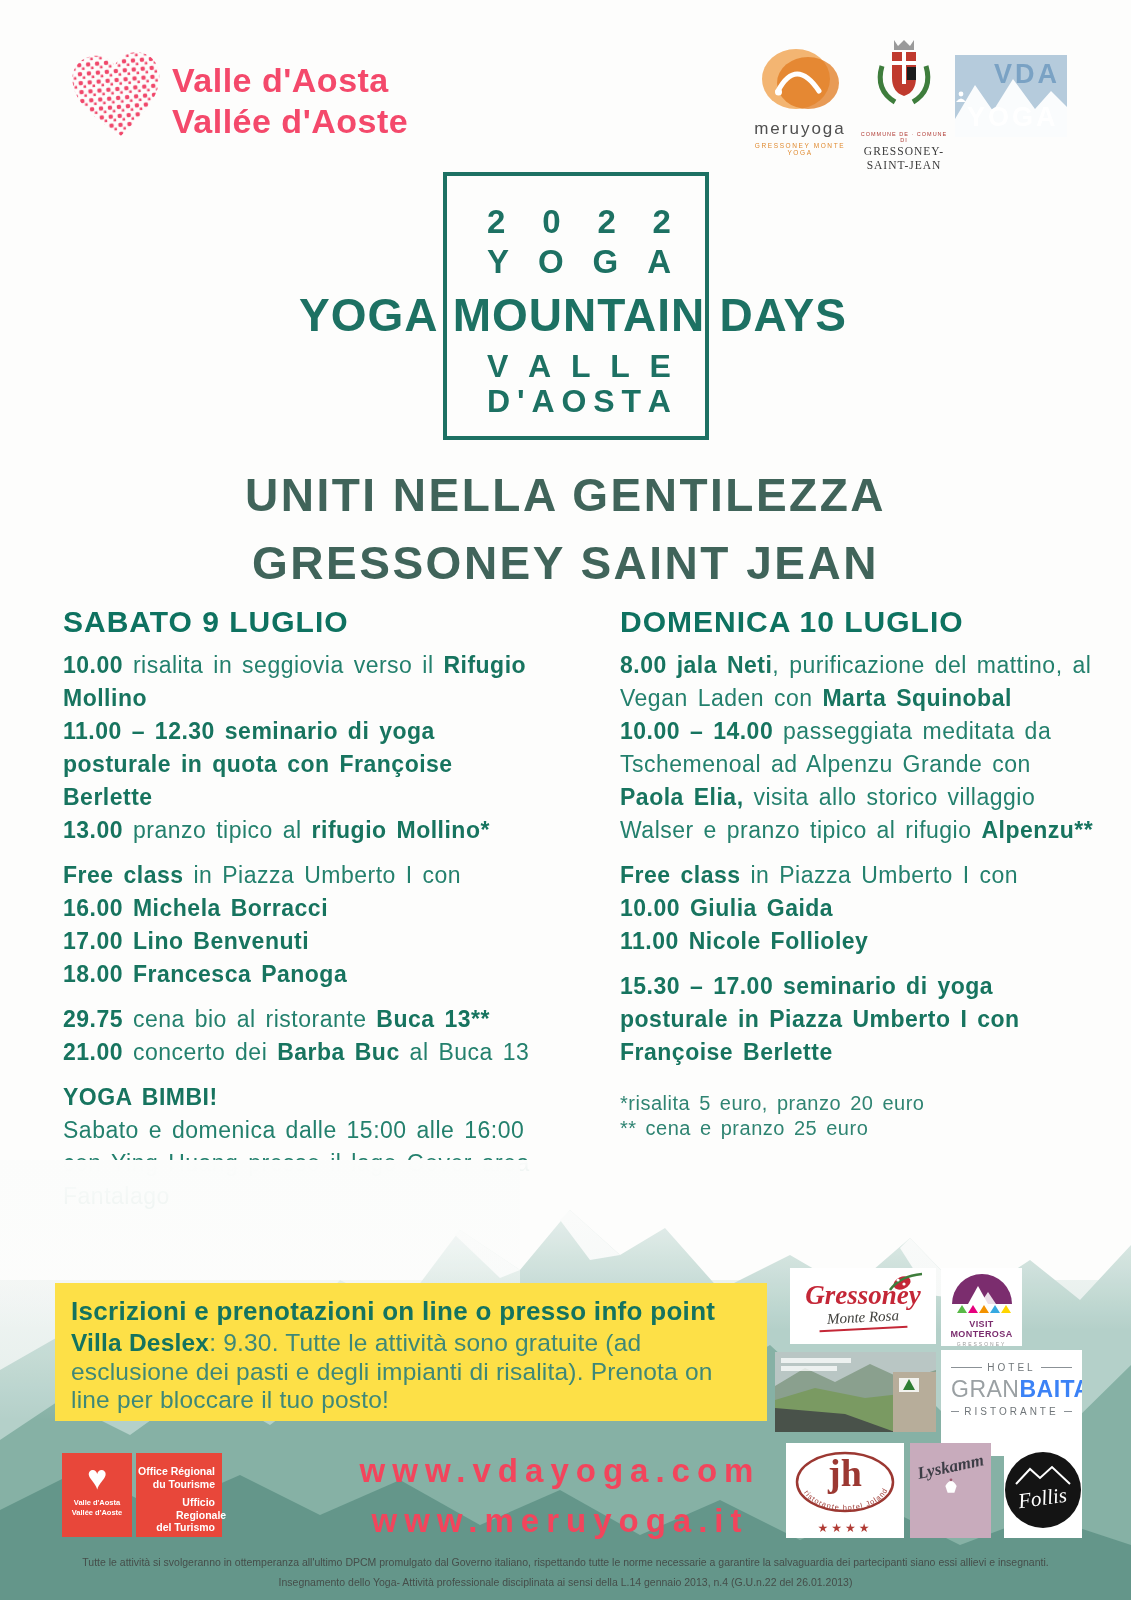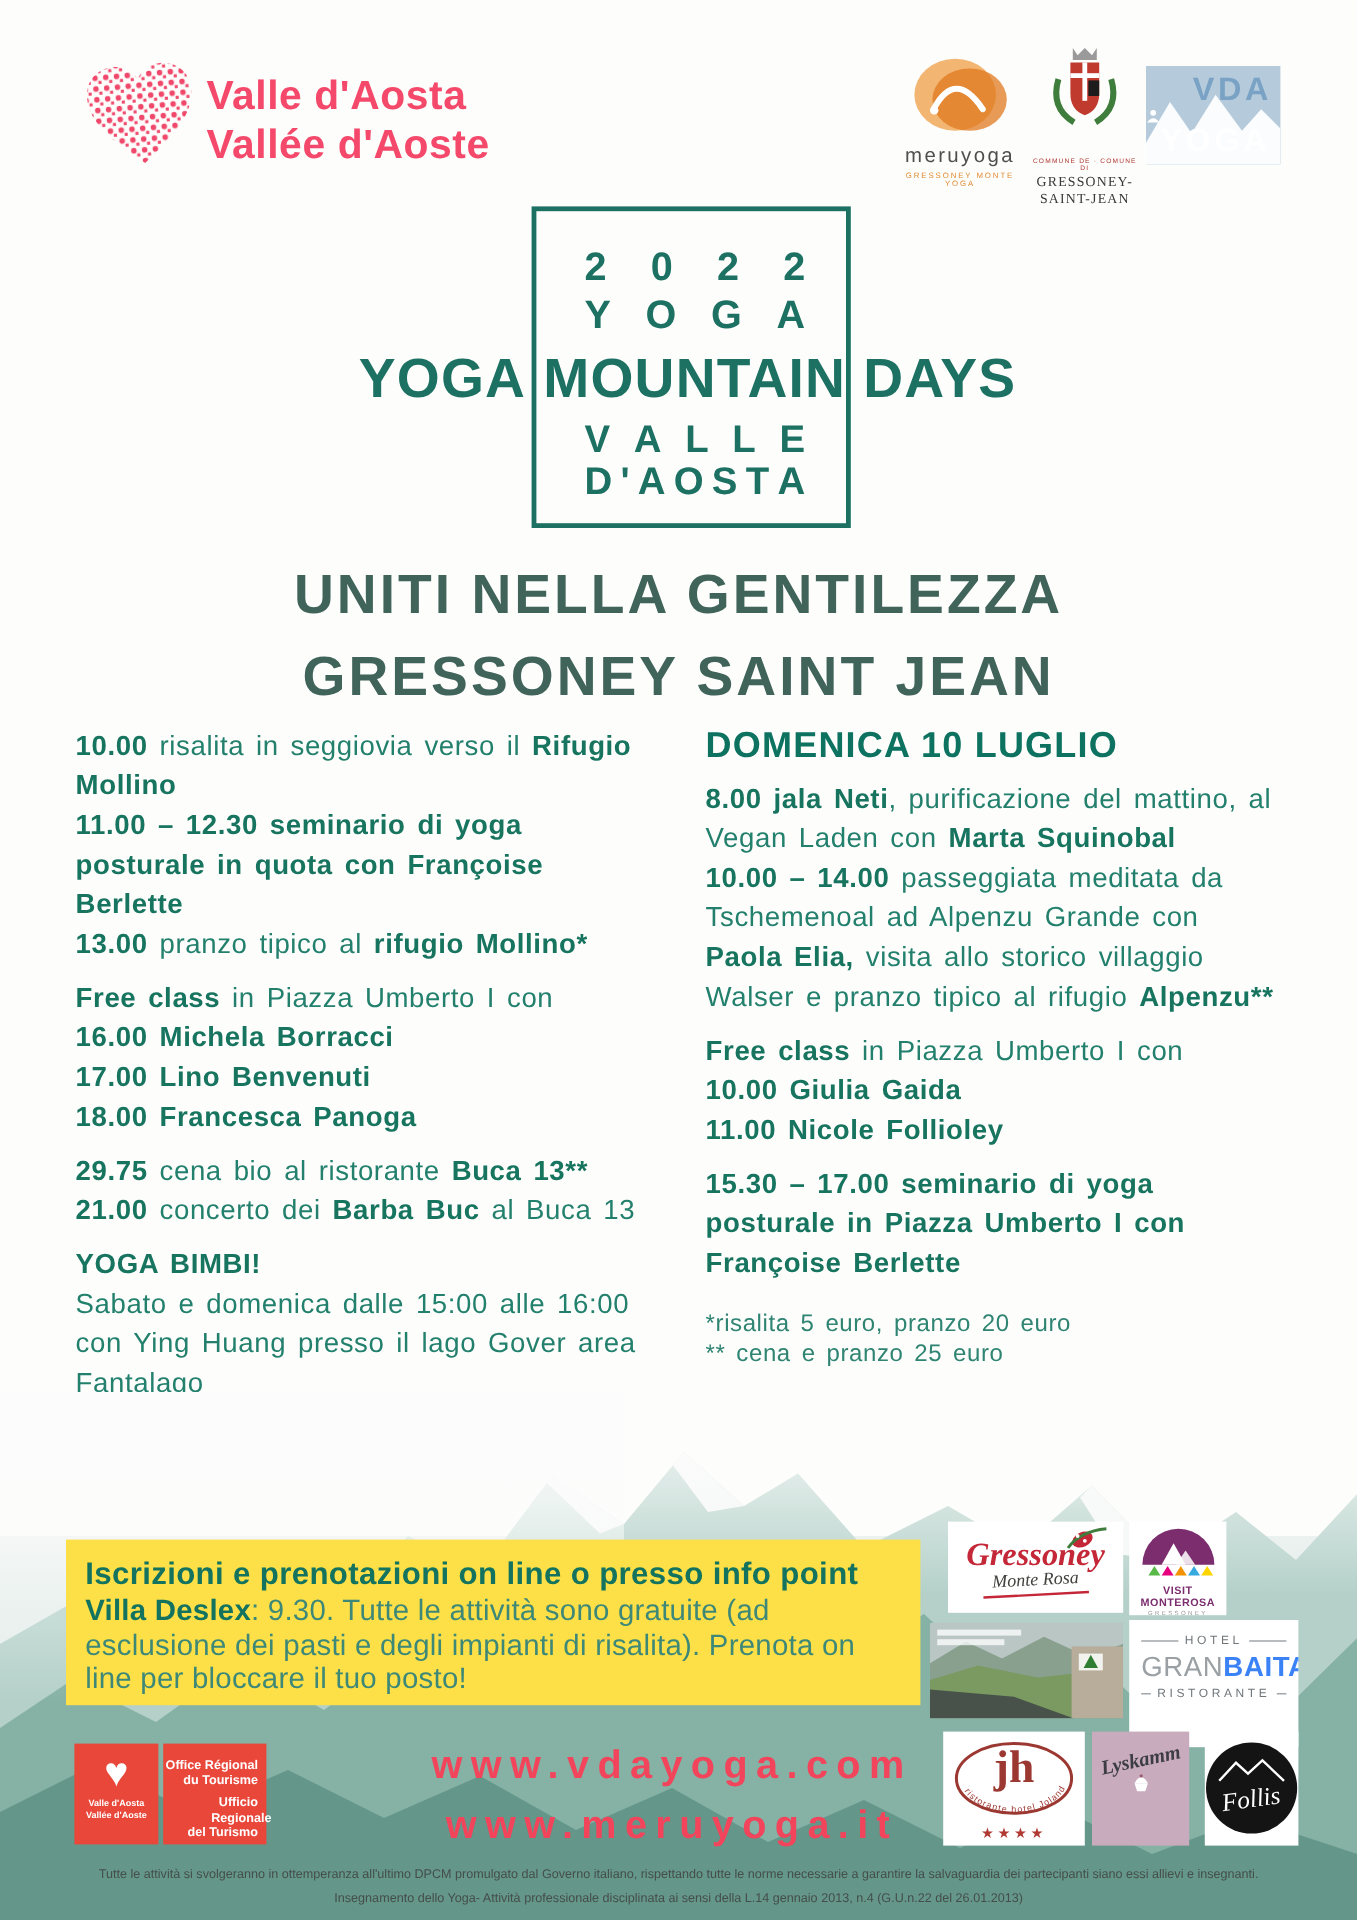--- a/index.html
+++ b/index.html
@@ -42,21 +42,21 @@
 
   
   .main-heading-line{position:absolute;left:0;width:100%;text-align:center;font-weight:700;
     font-size:46px;color:#40645a;letter-spacing:2.5px;}
   #heading-line1{top:468px;}
   #heading-line2{top:536px;}
 
   
   .col{position:absolute;top:605px;}
   #col-saturday{left:63px;width:472px;}
-  #col-sunday{left:588px;width:478px;}
+  #col-sunday{left:620px;width:478px;}
   .day-title{margin:0 0 10px 0;font-size:30px;font-weight:700;color:#0e7260;letter-spacing:1px;}
   .col p{margin:0;font-size:23px;line-height:33px;color:#23806d;letter-spacing:.5px;
     word-spacing:3px;}
   .col p.gap{margin-top:12px;}
   .b{font-weight:700;color:#17745f;}
   .footnote{margin-top:0;font-size:20px !important;line-height:25px !important;color:#2f8472 !important;}
   #footnote-1{margin-top:22px;}
 
   
   #mountains{position:absolute;left:0;top:1160px;width:1131px;height:440px;}
@@ -213,20 +213,21 @@
       <span>O</span>
       <span>S</span>
       <span>T</span>
       <span>A</span>
     </div>
 
   <div class="main-heading-line" id="heading-line1">UNITI NELLA GENTILEZZA</div>
   <div class="main-heading-line" id="heading-line2">GRESSONEY SAINT JEAN</div>
 
   <div class="col" id="col-saturday">
+    <h3 class="day-title">SABATO 9 LUGLIO</h3>
     <p><span class="b">10.00 </span><span>risalita in seggiovia verso il </span><span class="b">Rifugio Mollino</span></p>
     <p><span class="b">11.00 – 12.30 seminario di yoga posturale in quota con Françoise Berlette</span></p>
     <p><span class="b">13.00 </span><span>pranzo tipico al </span><span class="b">rifugio Mollino*</span></p>
     <p class="gap"><span class="b">Free class</span><span> in Piazza Umberto I con</span></p>
     <p><span class="b">16.00 Michela Borracci</span></p>
     <p><span class="b">17.00 Lino Benvenuti</span></p>
     <p><span class="b">18.00 Francesca Panoga</span></p>
     <p class="gap"><span class="b">29.75 </span><span>cena bio al ristorante </span><span class="b">Buca 13**</span></p>
     <p><span class="b">21.00 </span><span>concerto dei </span><span class="b">Barba Buc</span><span> al Buca 13</span></p>
     <p class="gap"><span class="b">YOGA BIMBI!</span></p>

